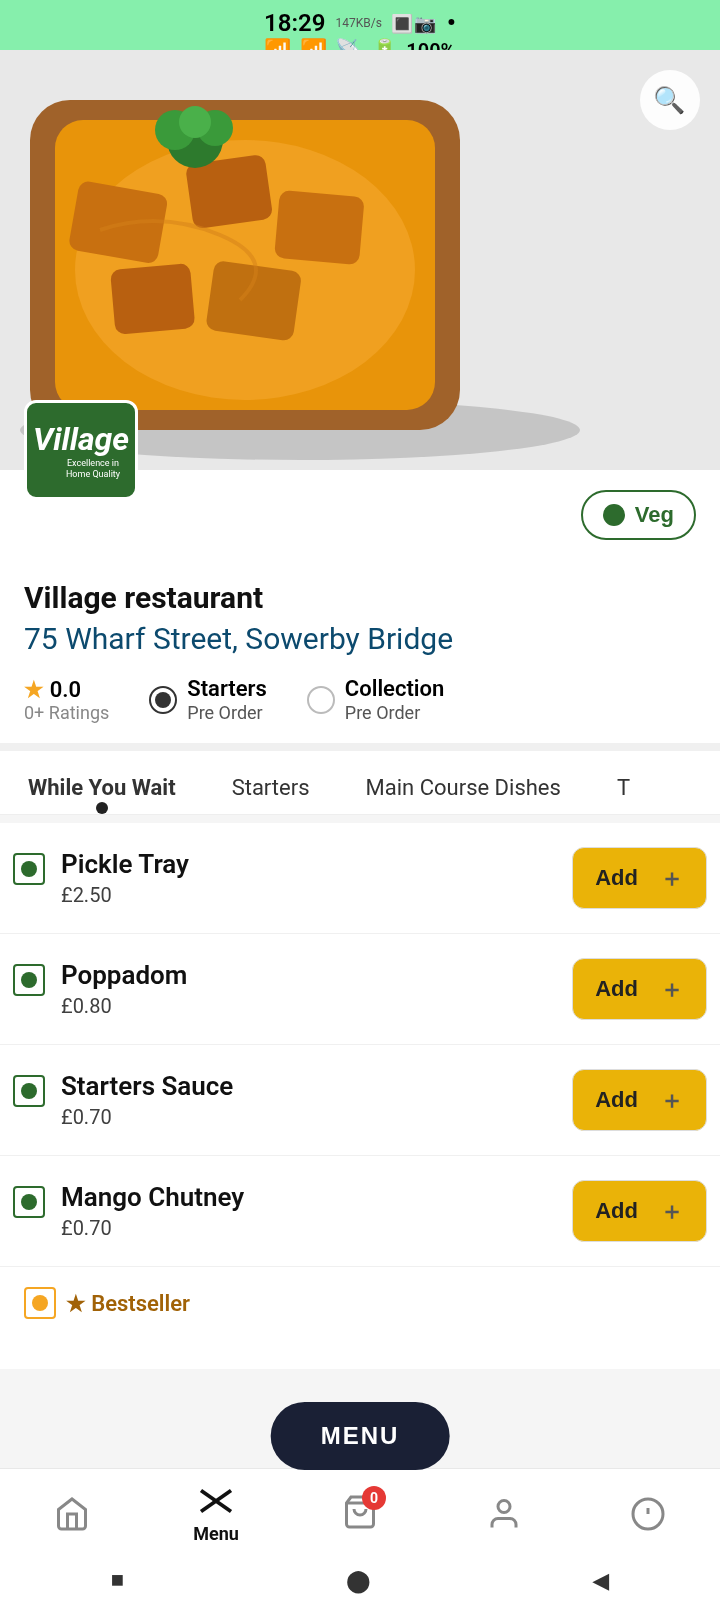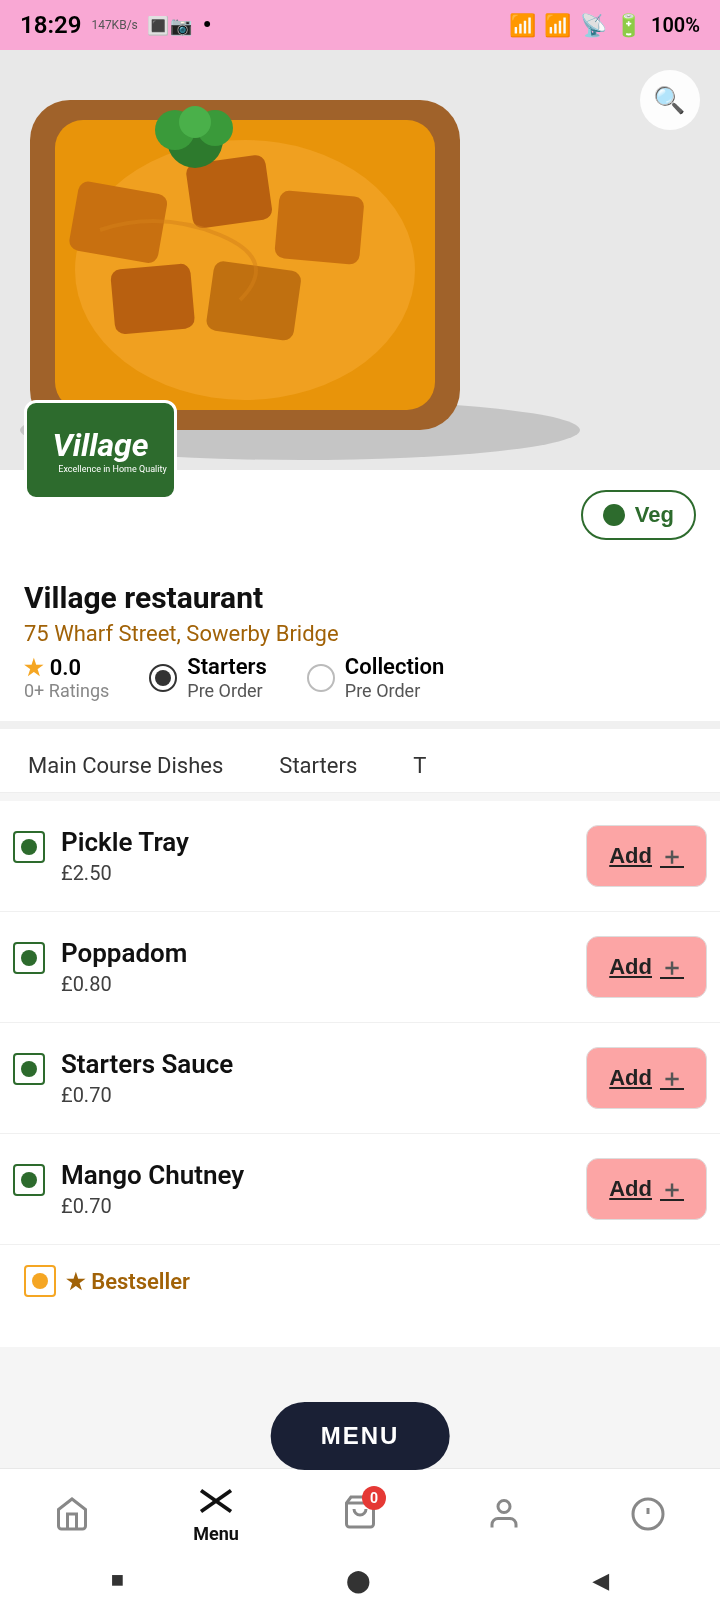--- a/index.html
+++ b/index.html
@@ -11,22 +11,23 @@
       background: #f5f5f5;
       overflow-x: hidden;
     }
 
     
     .status-bar {
       display: flex;
       justify-content: space-between;
       align-items: center;
       padding: 8px 20px;
-      background: #f9a8d4;
+      background: #86efac;
       height: 50px;
+      flex-direction: column;
     }
     .status-left {
       display: flex;
       align-items: center;
       gap: 10px;
       font-size: 24px;
       font-weight: 600;
     }
     .status-right {
       display: flex;
@@ -72,21 +73,21 @@
       padding: 20px 24px 0;
       position: relative;
     }
     .restaurant-header {
       display: flex;
       align-items: flex-end;
       justify-content: space-between;
       margin-bottom: 10px;
     }
     .restaurant-logo {
-      width: 153px;
+      width: 114px;
       height: 100px;
       background: #2d6b2d;
       border-radius: 12px;
       display: flex;
       flex-direction: column;
       align-items: center;
       justify-content: center;
       color: #fff;
       font-size: 28px;
       font-style: italic;
@@ -125,23 +126,23 @@
       border: 2px solid #2d6b2d;
     }
     .restaurant-name {
       font-size: 30px;
       font-weight: 700;
       color: #111;
       margin-top: 40px;
       margin-bottom: 6px;
     }
     .restaurant-address {
-      font-size: 22px;
-      color: #a16207;
-      margin-bottom: 8px;
+      font-size: 30px;
+      color: #0c4a6e;
+      margin-bottom: 20px;
     }
     .restaurant-meta {
       display: flex;
       align-items: center;
       gap: 40px;
       padding-bottom: 20px;
     }
     .rating {
       display: flex;
       flex-direction: column;
@@ -263,31 +264,30 @@
       color: #111;
       margin-bottom: 4px;
     }
     .menu-item-price {
       font-size: 20px;
       color: #404040;
     }
     .add-btn {
       display: flex;
       align-items: center;
-      gap: 8px;
-      background: #fca5a5;
+      gap: 22px;
+      background: #eab308;
       border: 1px solid #ddd;
       border-radius: 12px;
       padding: 14px 22px;
       font-size: 22px;
       font-weight: 600;
       color: #222;
       cursor: pointer;
       flex-shrink: 0;
-      text-decoration: underline;
     }
     .plus-icon {
       font-size: 24px;
       color: #555;
     }
 
     
     .bestseller-row {
       display: flex;
       align-items: center;
@@ -490,25 +490,29 @@
           <div class="order-sub">Pre Order</div>
         </div>
       </div>
     </div>
   </div>
 </div>
 
 <div style="height:8px;background:#f0f0f0;"></div>
 
 <div class="category-tabs">
+  <div class="tab-item active">
+    <span>While You Wait</span>
+    <div class="tab-indicator"></div>
+  </div>
+  <div class="tab-item">
+    <span>Starters</span>
+  </div>
   <div class="tab-item">
     <span>Main Course Dishes</span>
-  </div>
-  <div class="tab-item">
-    <span>Starters</span>
   </div>
   <div class="tab-item">
     <span>T</span>
   </div>
 </div>
 
 <div class="menu-list">
 
   <div class="menu-item">
     <div class="menu-item-left">

